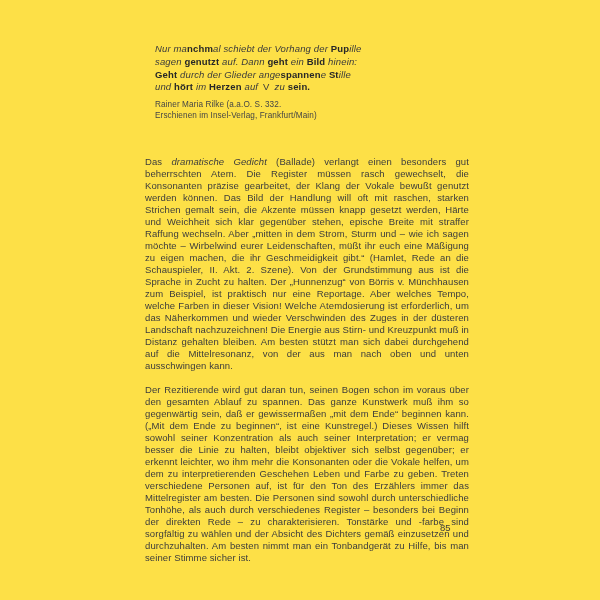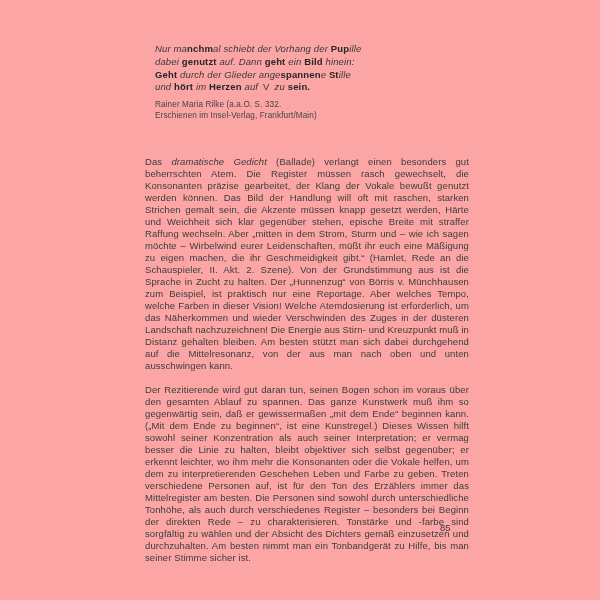--- a/index.html
+++ b/index.html
@@ -5,21 +5,21 @@
   html, body {
     margin: 0;
     padding: 0;
     background: #fcfcfa;
     font-family: "Liberation Sans", "DejaVu Sans", sans-serif;
   }
   .page {
     position: relative;
     width: 600px;
     height: 600px;
-    background: #fca5a5;
+    background: #fde047;
     overflow: hidden;
   }
   
   .poem {
     position: absolute;
     left: 155px;
     top: 43px;
     font-size: 9.5px;
     line-height: 12.8px;
     font-style: italic;
@@ -76,21 +76,21 @@
     color: #3c3c3c;
   }
 </style>
 </head>
 <body>
 
 <div class="page">
 
   <div class="poem">
       <div><span>Nur ma</span><span class="b">nchm</span><span>al schiebt der Vorhang der </span><span class="b">Pup</span><span>ille</span></div>
-      <div><span>dabei </span><span class="b">genutzt</span><span> auf. Dann </span><span class="b">geht</span><span> ein </span><span class="b">Bild</span><span> hinein:</span></div>
+      <div><span>sagen </span><span class="b">genutzt</span><span> auf. Dann </span><span class="b">geht</span><span> ein </span><span class="b">Bild</span><span> hinein:</span></div>
       <div><span class="b">Geht</span><span> durch der Glieder ange</span><span class="b">spannen</span><span>e </span><span class="b">St</span><span>ille</span></div>
       <div><span>und </span><span class="b">hört</span><span> im </span><span class="b">Herzen</span><span> auf</span><span class="m">V</span><span>zu </span><span class="b">sein.</span></div>
     </div>
 
   <div class="attribution">
     <div>Rainer Maria Rilke (a.a.O. S. 332.</div>
     <div>Erschienen im Insel-Verlag, Frankfurt/Main)</div>
   </div>
 
   <div class="body-text">

